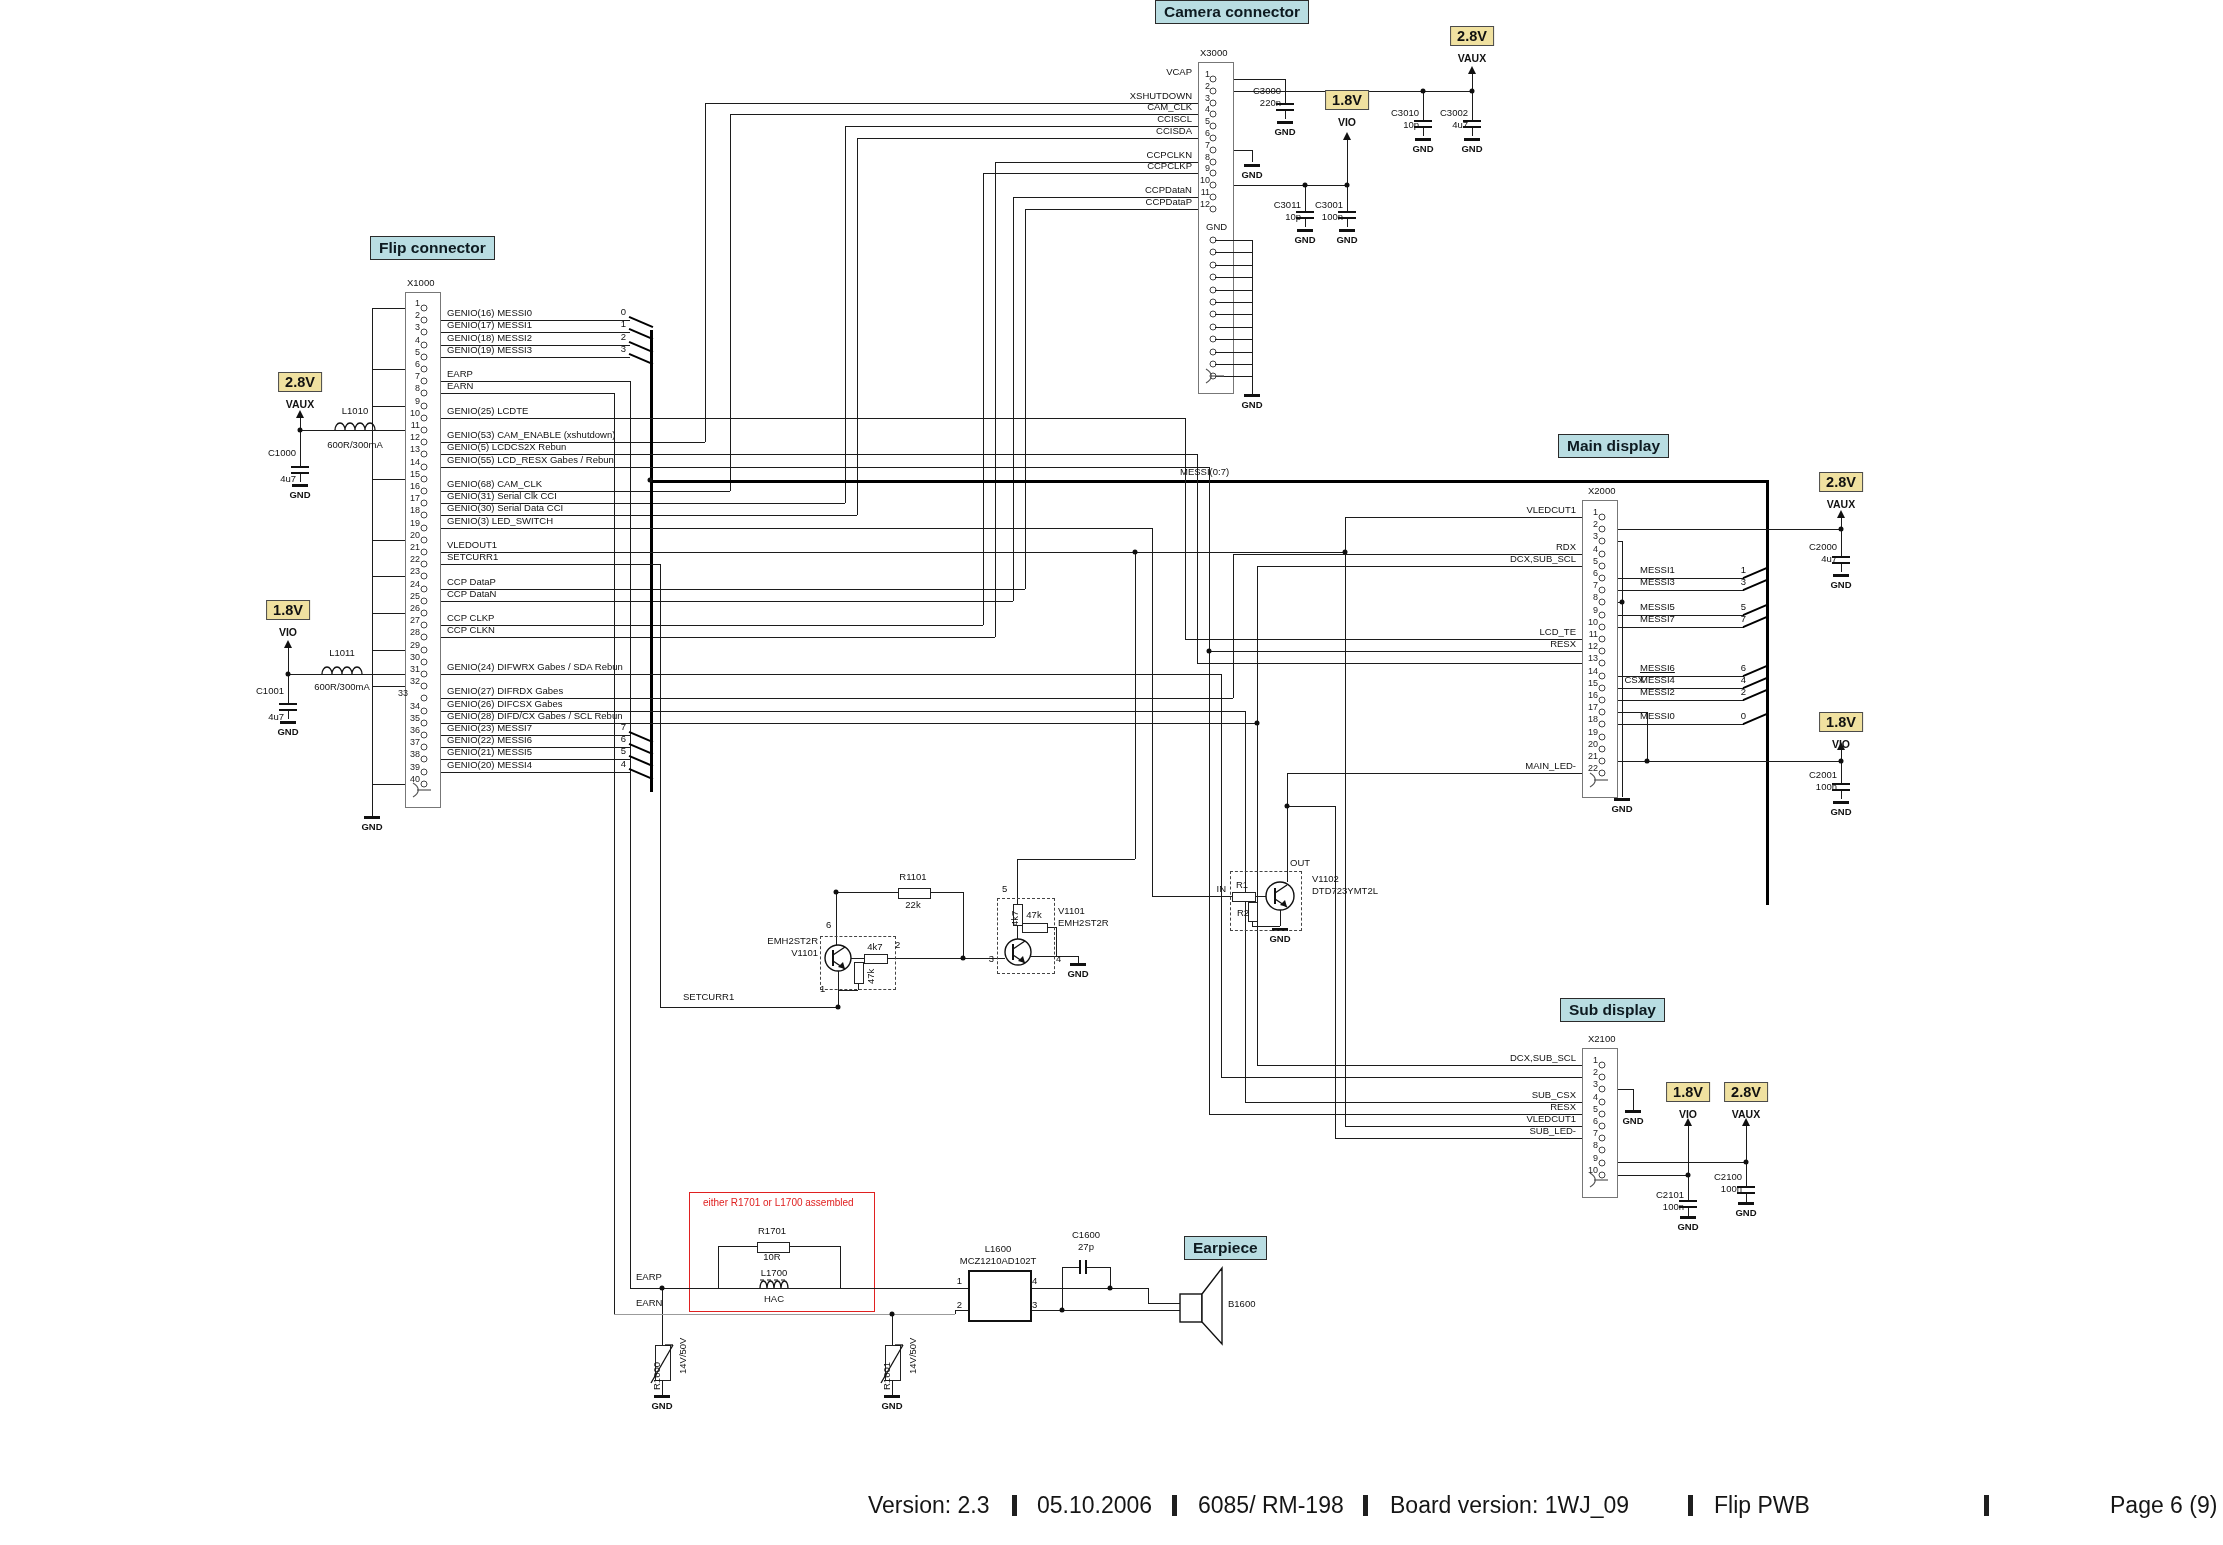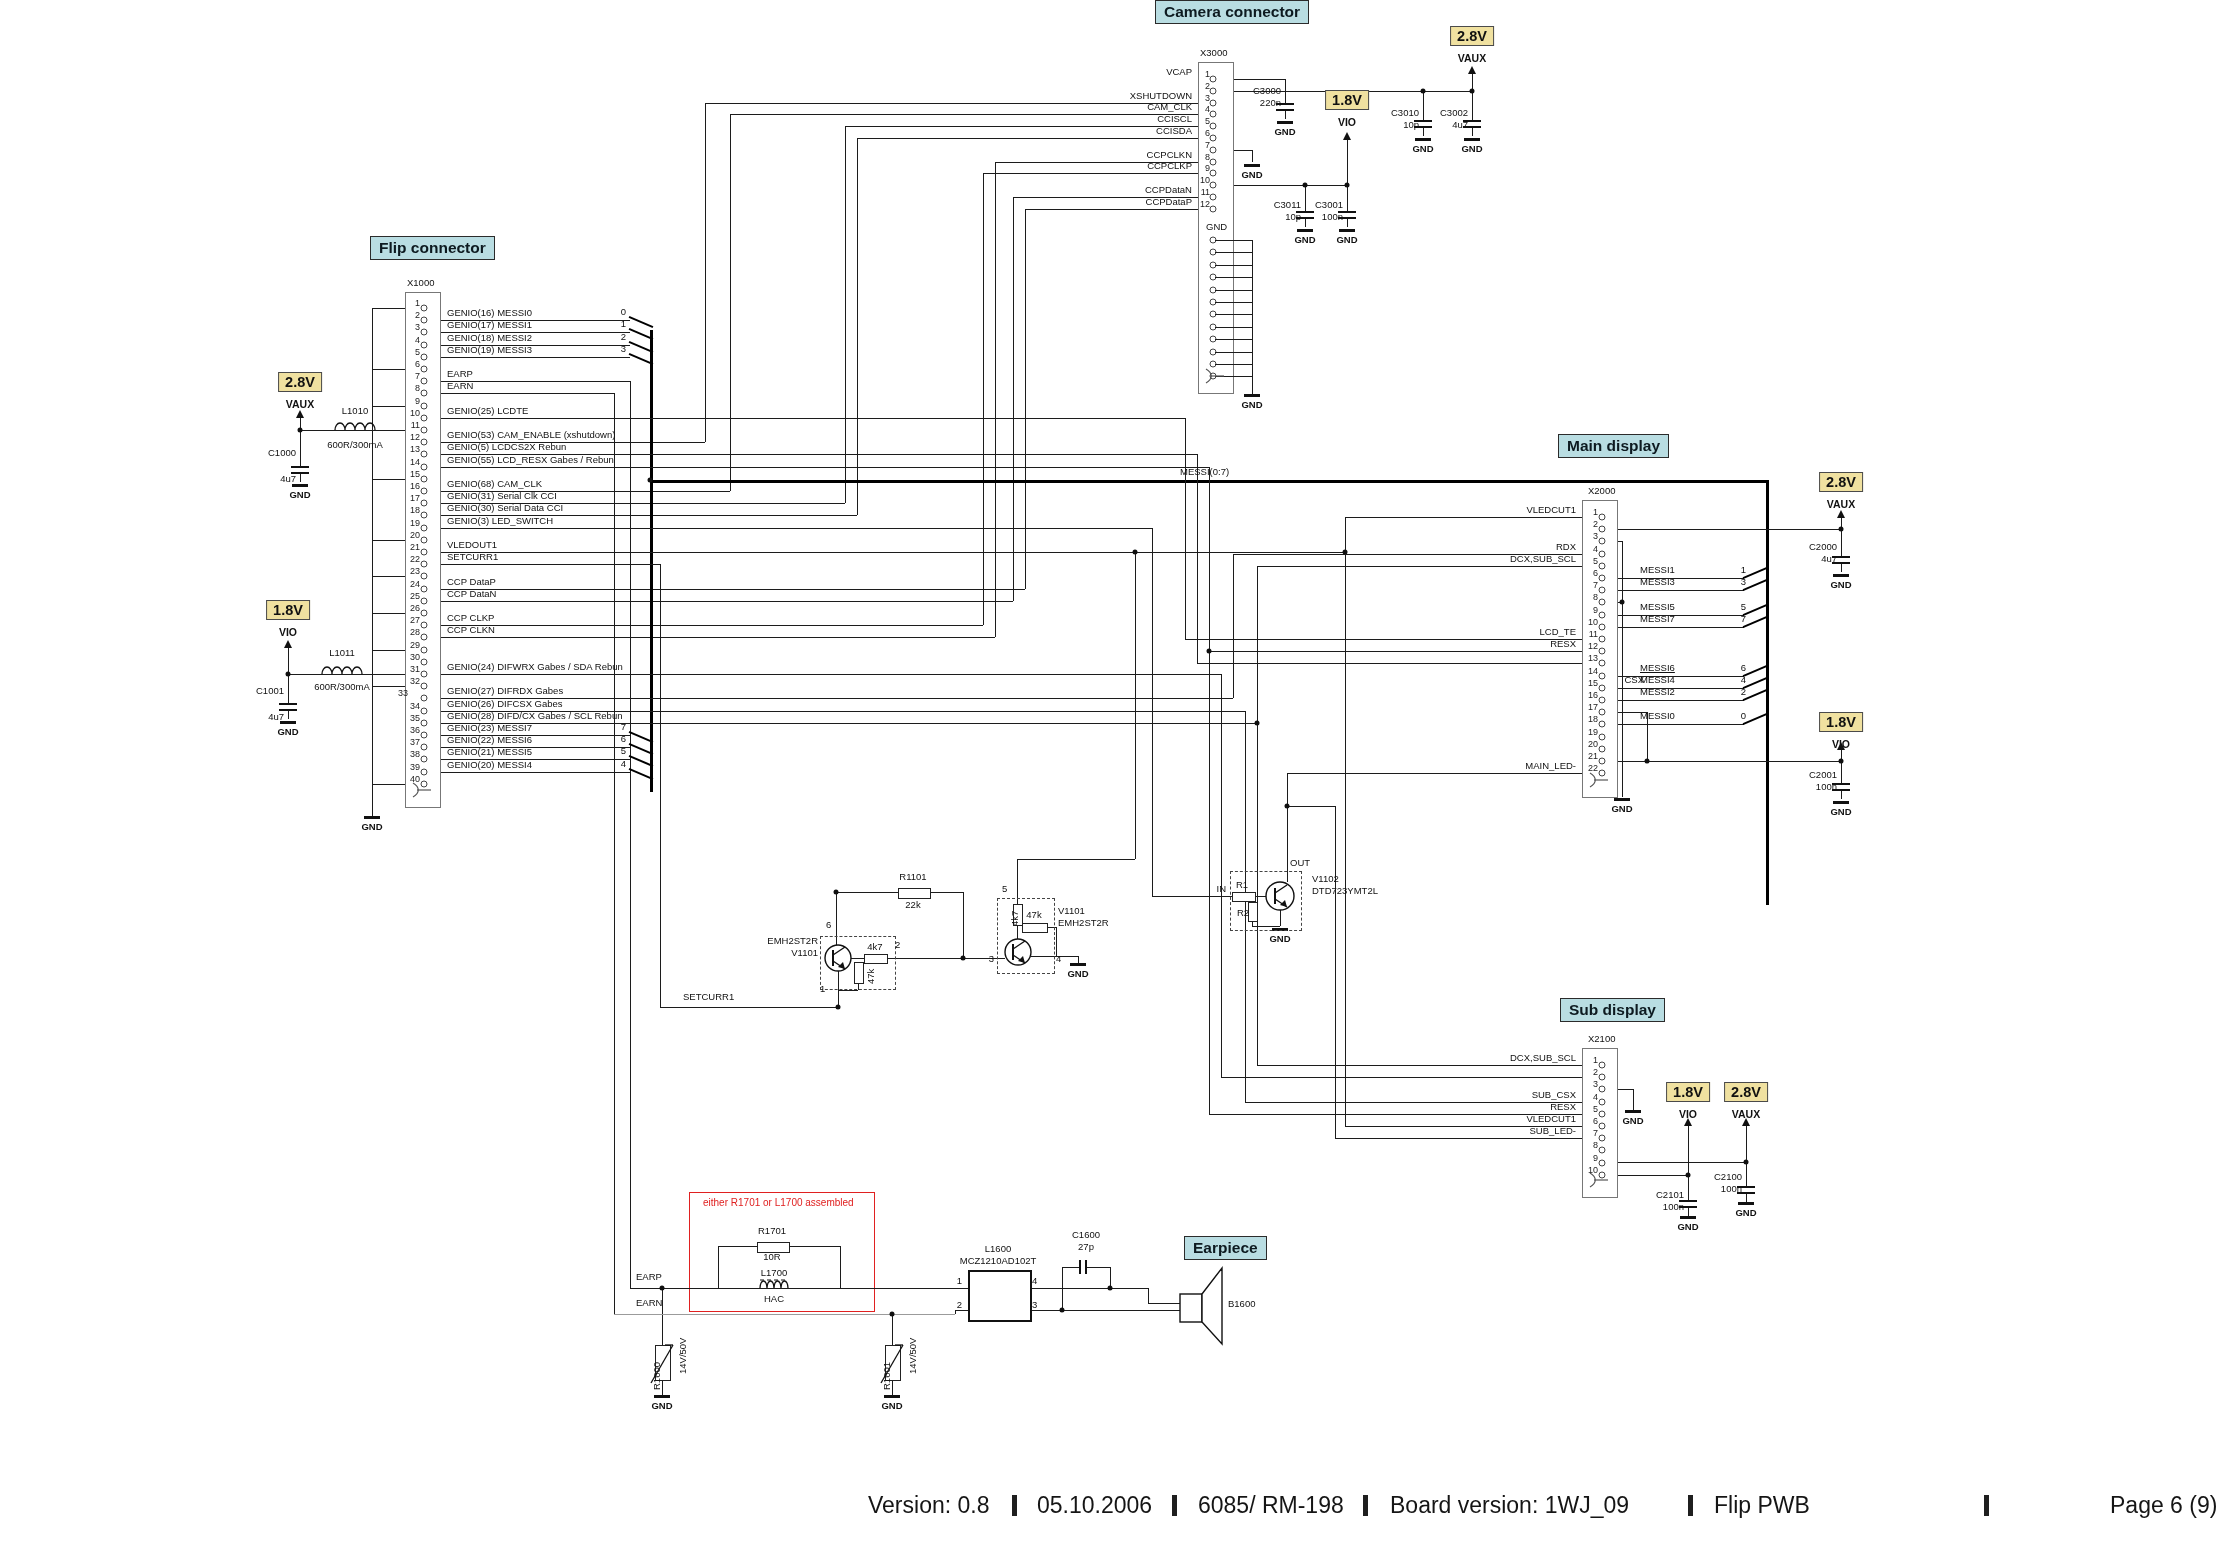--- a/index.html
+++ b/index.html
@@ -43,21 +43,21 @@
 
   <div class="title-box" style="left:1155px;top:0px">Camera connector</div>
   <div class="title-box" style="left:370px;top:236px">Flip connector</div>
   <div class="title-box" style="left:1558px;top:434px">Main display</div>
   <div class="title-box" style="left:1560px;top:998px">Sub display</div>
   <div class="title-box" style="left:1184px;top:1236px">Earpiece</div>
 
   <div class="redbox" style="left:689px;top:1192px;width:184px;height:118px"></div>
   <div class="rednote" style="left:703px;top:1197px">either R1701 or L1700 assembled</div>
 
-  <div class="footer" style="left:868px;top:1492px">Version: 0.8</div>
+  <div class="footer" style="left:868px;top:1492px">Version: 2.3</div>
   <div class="sepbar" style="left:1012px;top:1495px"></div>
   <div class="footer" style="left:1037px;top:1492px">05.10.2006</div>
   <div class="sepbar" style="left:1172px;top:1495px"></div>
   <div class="footer" style="left:1198px;top:1492px">6085/ RM-198</div>
   <div class="sepbar" style="left:1363px;top:1495px"></div>
   <div class="footer" style="left:1390px;top:1492px">Board version: 1WJ_09</div>
   <div class="sepbar" style="left:1688px;top:1495px"></div>
   <div class="footer" style="left:1714px;top:1492px">Flip PWB</div>
   <div class="sepbar" style="left:1984px;top:1495px"></div>
   <div class="footer" style="left:2110px;top:1492px">Page 6 (9)</div>

